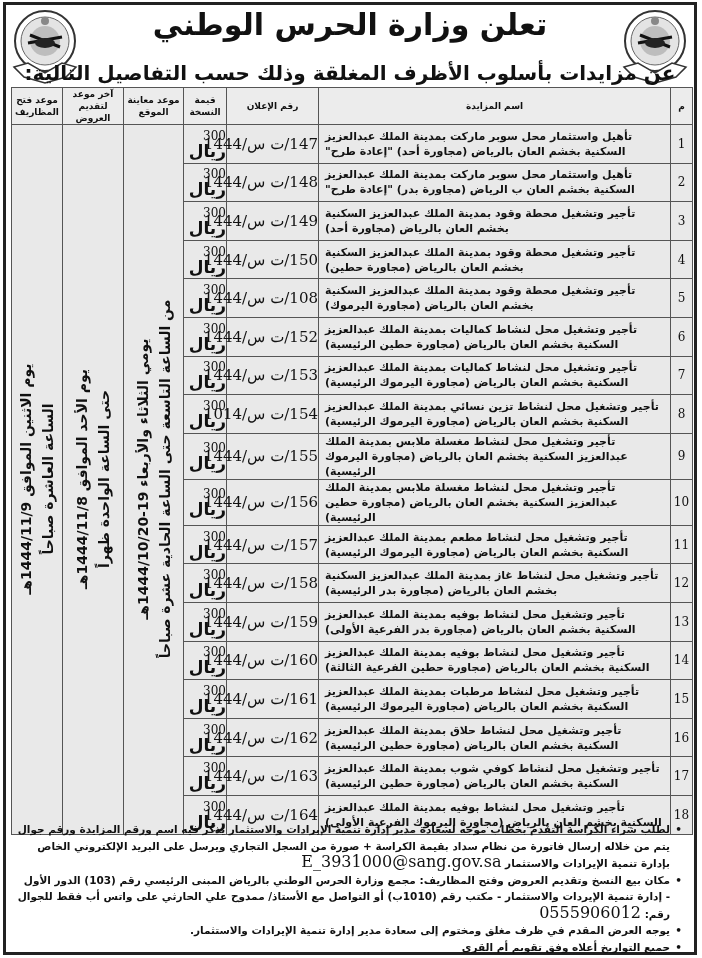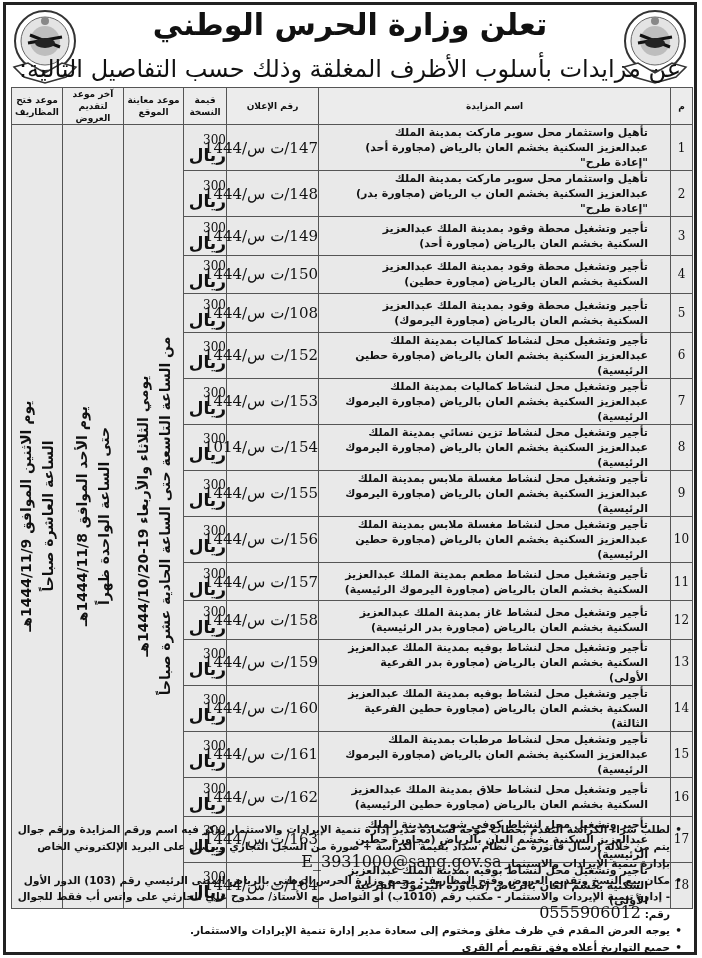--- a/index.html
+++ b/index.html
@@ -1,29 +1,29 @@
 <!DOCTYPE html>
 <html><head>
 <meta charset="utf-8">
 <style>
   html,body{margin:0;padding:0;background:#fff;}
   body{width:702px;height:958px;overflow:hidden;font-family:"DejaVu Sans",sans-serif;color:#111;}
   .frame{position:absolute;left:3px;top:2px;width:694px;height:953px;border:3px solid #222;box-sizing:border-box;background:#fff;}
   .header{position:absolute;left:0;top:0;width:100%;height:85px;}
   .title{position:absolute;left:0;right:0;top:2px;text-align:center;font-size:30px;font-weight:bold;direction:rtl;letter-spacing:0.5px;}
-  .subtitle{position:absolute;left:0;right:0;top:50px;text-align:center;font-size:24px;font-weight:normal;direction:rtl;}
+  .subtitle{position:absolute;left:0;right:0;top:56px;text-align:center;font-size:20px;font-weight:bold;direction:rtl;}
   .logo{position:absolute;top:2px;width:70px;height:78px;}
   .logo.right{right:4px;}
   .logo.left{left:4px;}
   table{position:absolute;left:5px;top:82px;width:681px;border-collapse:collapse;direction:rtl;table-layout:fixed;background:#e9e9e9;}
   th,td{border:1px solid #555;padding:0;}
   th{background:#ececec;font-size:9px;font-weight:bold;height:32px;line-height:12px;text-align:center;}
   td{height:37.6px;}
   td.num{width:22px;text-align:center;font-family:"DejaVu Serif",serif;font-size:12px;}
-  td.name{font-size:11px;font-weight:bold;text-align:right;line-height:15px;padding:0 22px;}
+  td.name{font-size:11px;font-weight:bold;text-align:left;line-height:15px;padding:0 6px;}
   td.ref{text-align:center;font-size:15px;font-family:"DejaVu Serif",serif;white-space:nowrap;direction:rtl;}
   td.price{font-size:12px;line-height:15px;font-family:"DejaVu Serif",serif;}
   td.price .cur{display:block;font-family:"DejaVu Sans",sans-serif;font-weight:bold;font-size:17px;}
   td.merged{position:relative;background:#e9e9e9;}
   .vtext{position:absolute;left:50%;top:50%;transform:translate(-50%,-50%) rotate(-90deg);white-space:nowrap;font-size:14px;font-weight:bold;line-height:22px;text-align:center;direction:rtl;}
   .notes{position:absolute;left:10px;right:10px;top:816px;direction:rtl;font-size:10.5px;font-weight:bold;line-height:16.5px;}
   .notes ul{margin:0;padding:0 14px 0 0;list-style:none;}
   .notes li{position:relative;}
   .notes li:before{content:"•";position:absolute;right:-12px;top:0;}
   .big{font-family:"DejaVu Serif",serif;font-size:16px;font-weight:normal;}

